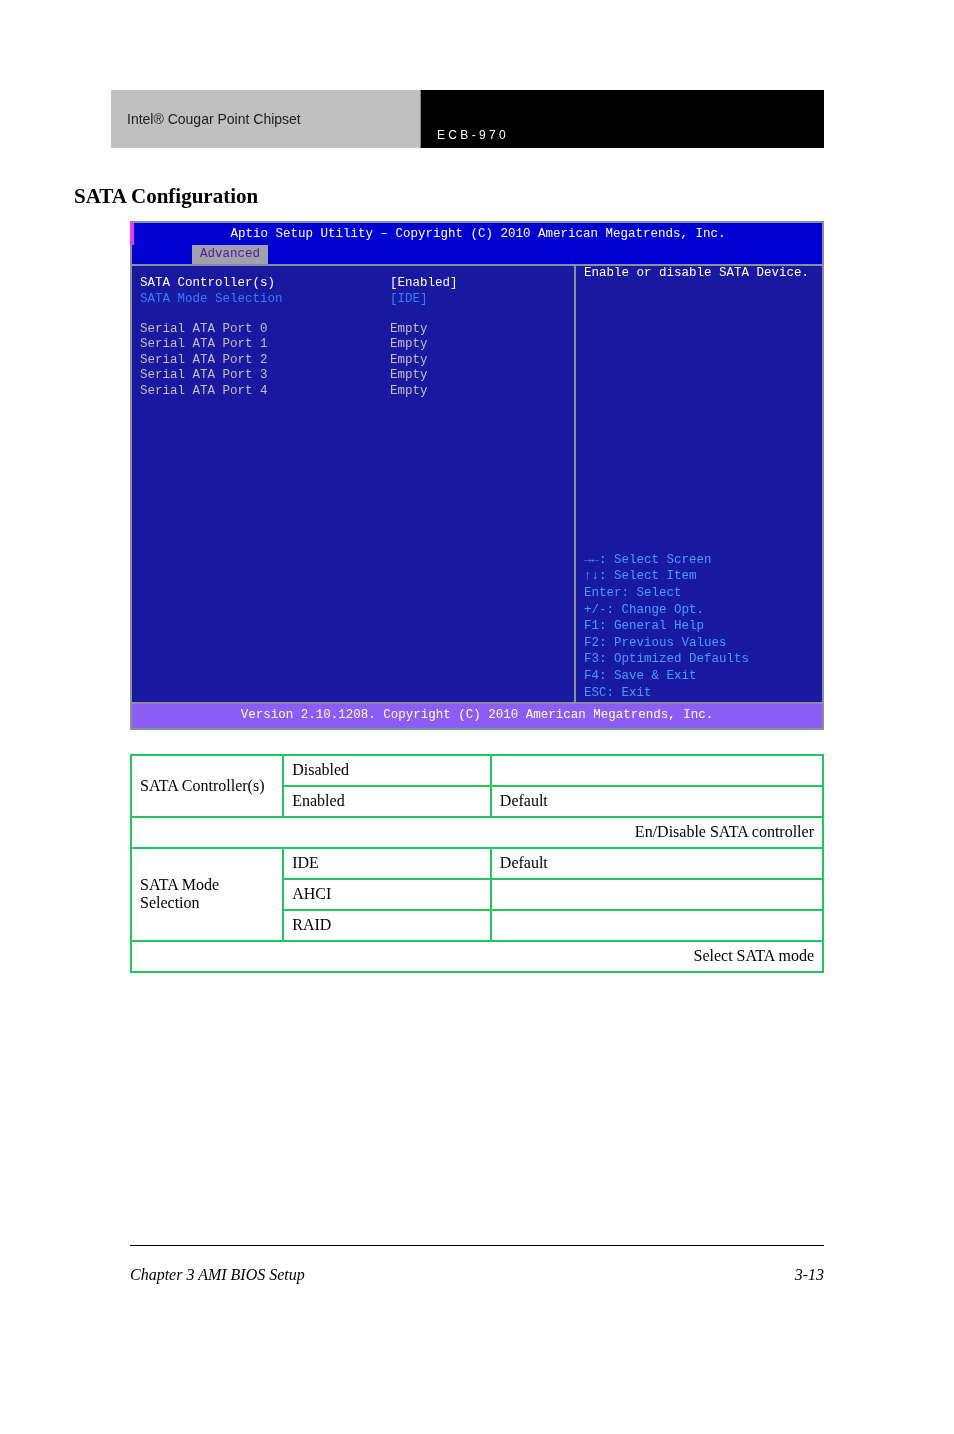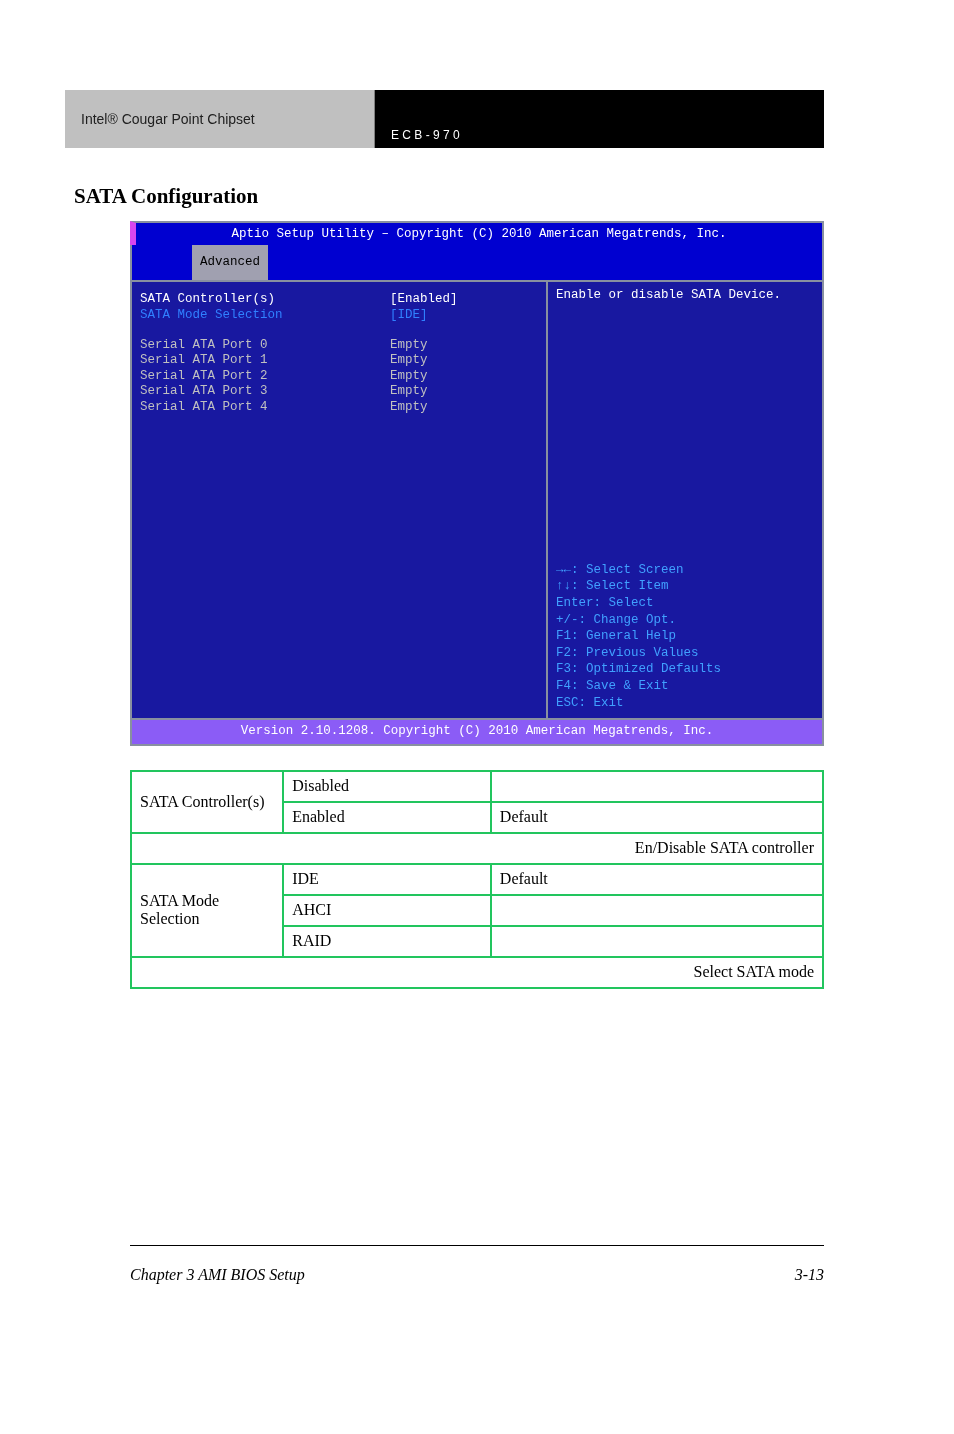--- a/index.html
+++ b/index.html
@@ -9,21 +9,21 @@
     background: #ffffff;
     font-family: Arial, sans-serif;
     color: #000;
     position: relative;
   }
   .page {
     padding: 90px 0 0 0;
   }
   
   .header-bar {
-    margin: 0 130px 0 65px;
+    margin: 0 130px 0 111px;
     height: 58px;
     background: #000000;
     display: flex;
     align-items: stretch;
   }
   .header-left {
     width: 310px;
     background: #c0c0c0;
     border-right: 1px solid #808080;
     display: flex;
@@ -58,53 +58,53 @@
     font-size: 12.5px;
     line-height: 1.25;
     color: #c0c0c0;
     background: #1818a0;
   }
   .bios-top {
     background: #0000d0;
     color: #ffffff;
     text-align: center;
     padding: 4px 0 2px 0;
-    border-left: 6px solid #d946ef;
+    border-left: 4px solid #d946ef;
     border-right: 2px solid #8890a0;
     border-top: 2px solid #8890a0;
   }
   .bios-tabbar {
     background: #0000d0;
     padding: 0 0 0 60px;
     border-left: 2px solid #8890a0;
     border-right: 2px solid #8890a0;
   }
   .bios-tab {
     display: inline-block;
     background: #a0a0b0;
-    color: #000000;
-    padding: 10px 8px;
+    color: #4c1d95;
+    padding: 2px 8px;
   }
   .bios-body {
     display: flex;
     border-left: 2px solid #8890a0;
     border-right: 2px solid #8890a0;
     border-top: 2px solid #8890a0;
     border-bottom: 2px solid #8890a0;
     background: #1818a0;
     height: 440px;
   }
   .bios-main {
     flex: 1;
     padding: 10px 8px;
     border-right: 2px solid #8890a0;
   }
   .bios-aside {
-    width: 274px;
-    padding: 6px 8px;
+    width: 246px;
+    padding: 0 8px;
     display: flex;
     flex-direction: column;
     justify-content: space-between;
   }
   .bios-row { display: flex; }
   .bios-label { width: 250px; }
   .bios-value { }
   .sel { color: #ffffff; }
   .info { color: #3080ff; }
   .bios-footer {

